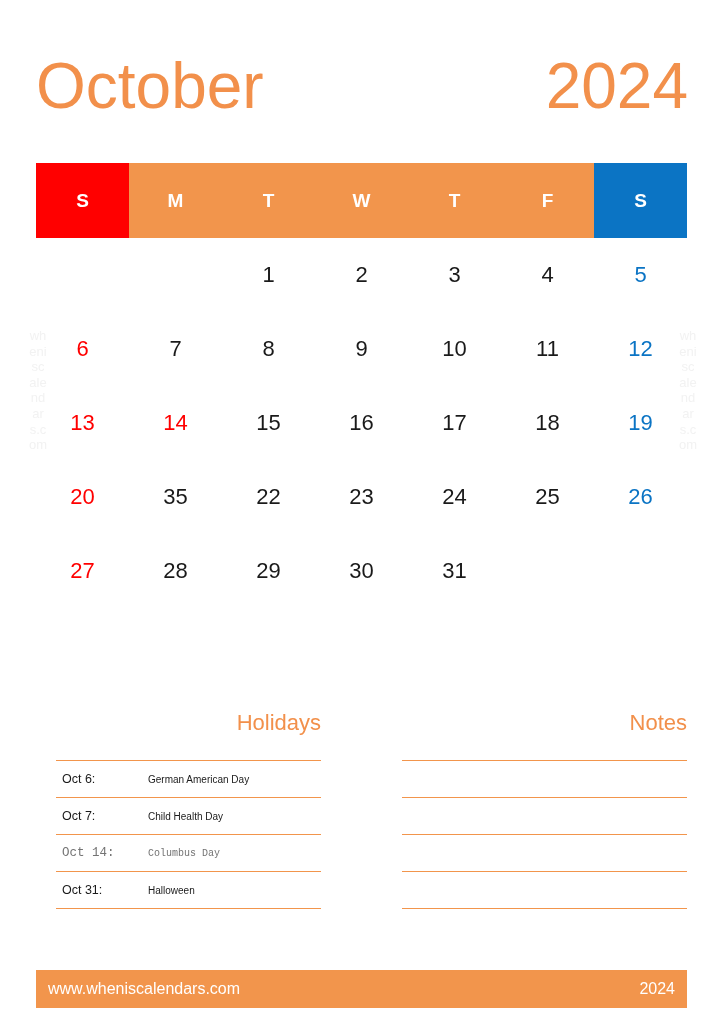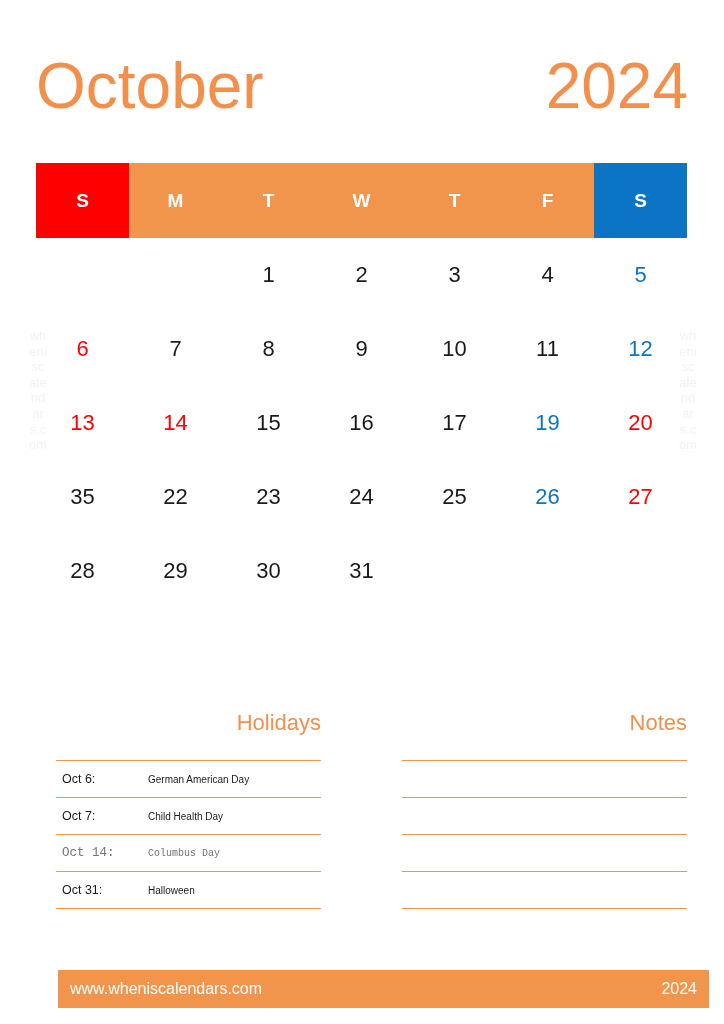--- a/index.html
+++ b/index.html
@@ -153,21 +153,20 @@
     position: absolute;
     left: 36px;
     top: 970px;
     width: 651px;
     height: 38px;
     background: #F2954C;
     display: flex;
     align-items: center;
     justify-content: space-between;
     padding: 0 12px;
-    margin-left: 22px;
   }
   .footer-url, .footer-year {
     font-size: 16px;
     color: #ffffff;
   }
 </style>
 </head>
 <body>
 
 <div id="page">
@@ -203,20 +202,21 @@
       <div class="date-cell">8</div>
       <div class="date-cell">9</div>
       <div class="date-cell">10</div>
       <div class="date-cell">11</div>
       <div class="date-cell sat">12</div>
       <div class="date-cell sun">13</div>
       <div class="date-cell holiday">14</div>
       <div class="date-cell">15</div>
       <div class="date-cell">16</div>
       <div class="date-cell">17</div>
+      <div class="date-cell">18</div>
       <div class="date-cell sat">19</div>
       <div class="date-cell sun">20</div>
       <div class="date-cell">35</div>
       <div class="date-cell">22</div>
       <div class="date-cell">23</div>
       <div class="date-cell">24</div>
       <div class="date-cell">25</div>
       <div class="date-cell sat">26</div>
       <div class="date-cell sun">27</div>
       <div class="date-cell">28</div>

